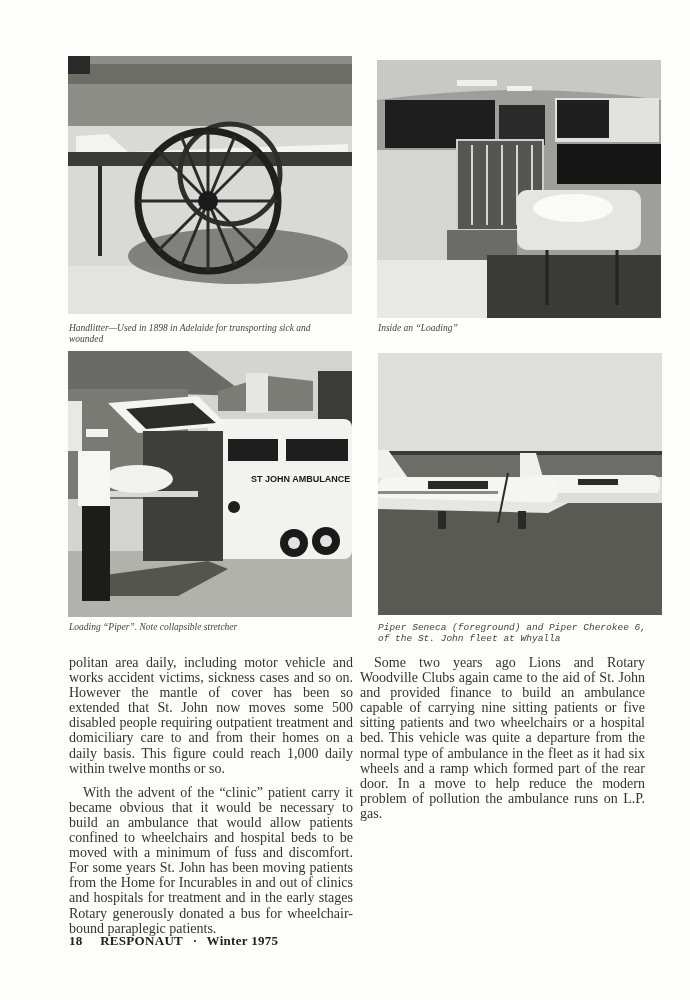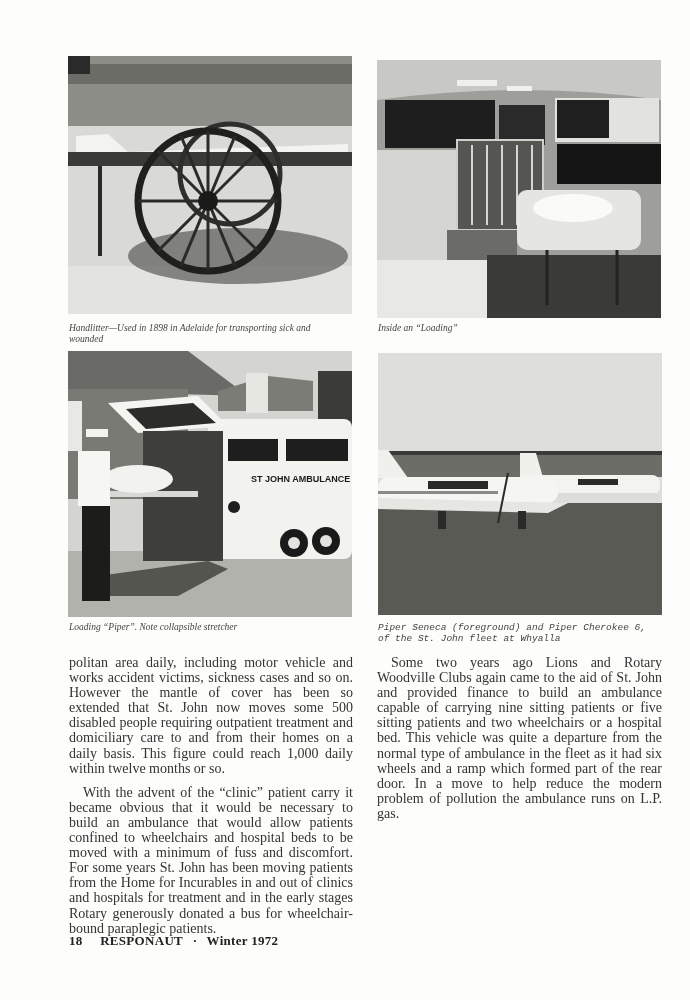--- a/index.html
+++ b/index.html
@@ -148,22 +148,22 @@
     <rect x="140" y="158" width="8" height="18" fill="#2a2a28"></rect>
   </svg>
 </div>
 <div class="caption" style="left:378px;top:622px;width:270px;font-family:Liberation Mono, monospace;">Piper Seneca (foreground) and Piper Cherokee 6, of the St. John fleet at Whyalla</div>
 
 <div class="col" style="left:69px;top:655px;width:284px;">
   <p>politan area daily, including motor vehicle and works accident victims, sickness cases and so on. However the mantle of cover has been so extended that St. John now moves some 500 disabled people requiring outpatient treatment and domiciliary care to and from their homes on a daily basis. This figure could reach 1,000 daily within twelve months or so.</p>
   <p class="indent">With the advent of the “clinic” patient carry it became obvious that it would be necessary to build an ambulance that would allow patients confined to wheelchairs and hospital beds to be moved with a minimum of fuss and discomfort. For some years St. John has been moving patients from the Home for Incurables in and out of clinics and hospitals for treatment and in the early stages Rotary generously donated a bus for wheelchair-bound paraplegic patients.</p>
 </div>
 
-<div class="col" style="left:377px;top:655px;width:285px;">
+<div class="col" style="left:360px;top:655px;width:285px;">
   <p class="indent">Some two years ago Lions and Rotary Woodville Clubs again came to the aid of St. John and provided finance to build an ambulance capable of carrying nine sitting patients or five sitting patients and two wheelchairs or a hospital bed. This vehicle was quite a departure from the normal type of ambulance in the fleet as it had six wheels and a ramp which formed part of the rear door. In a move to help reduce the modern problem of pollution the ambulance runs on L.P. gas.</p>
 </div>
 
 <div class="footer">
   <span>18</span>
   <span style="margin-right:6px;">RESPONAUT</span>
   <span style="margin-right:6px;">·</span>
-  <span>Winter 1972</span>
+  <span>Winter 1975</span>
 </div>
 
 </body></html>

